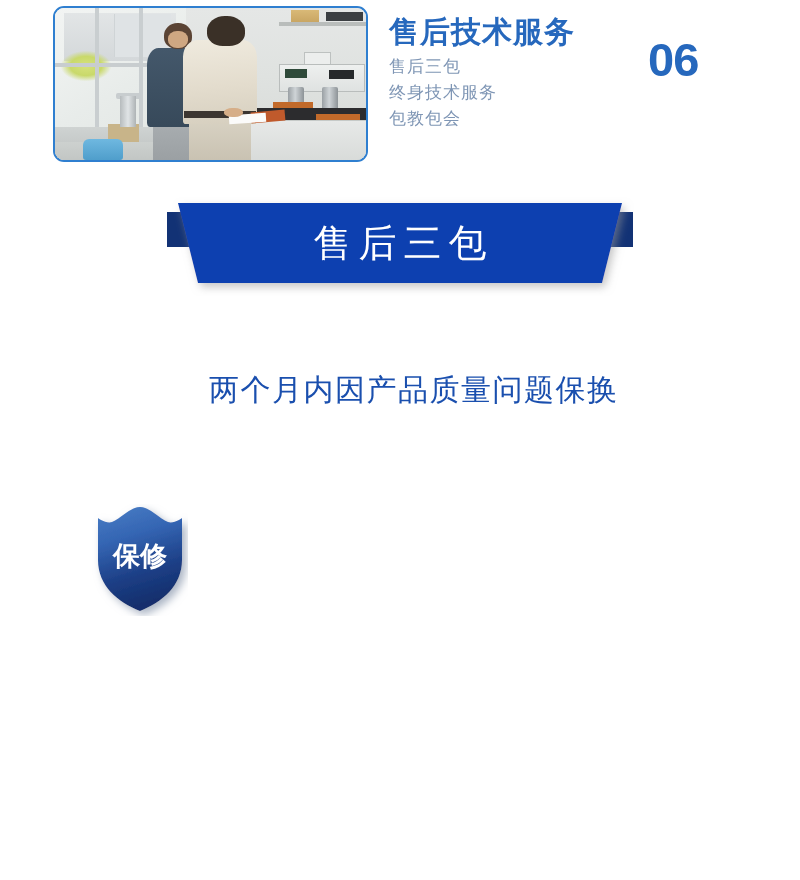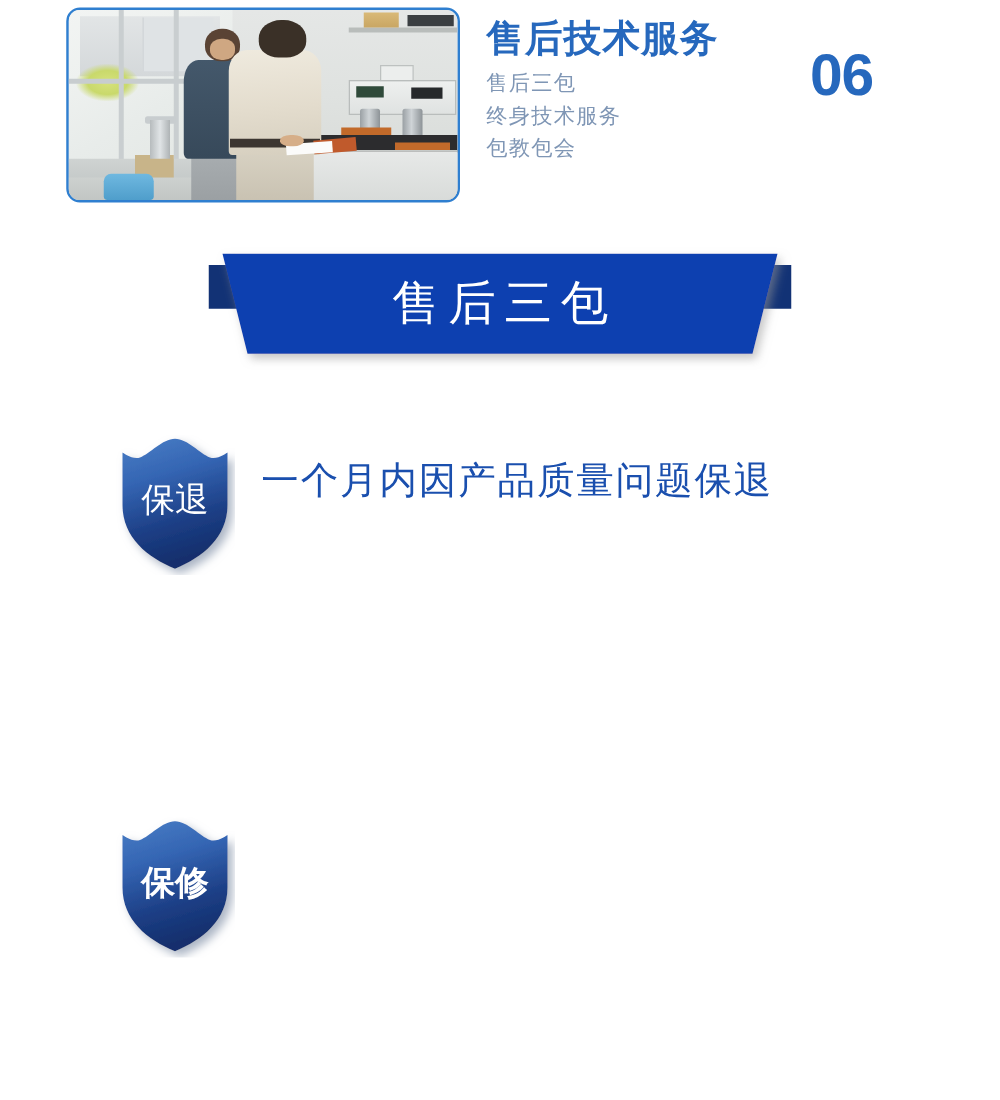--- a/index.html
+++ b/index.html
@@ -388,42 +388,23 @@
 
     <polygon points="604,16 633,16 633,51 604,51" fill="#123275"></polygon>
 
     <polygon points="178,7 622,7 602,87 198,87" fill="#0a41b0" filter="url(#bshadow)"></polygon>
   </svg>
 </div>
 <div class="banner-label">售后三包</div>
 
 <div class="rows">
 
-  <div class="row row-1">
-    <div class="shield">
-      <svg width="96" height="112" viewBox="0 0 96 112">
-        <defs>
-          <linearGradient id="sg1" x1="0" y1="0" x2="0.25" y2="1">
-            <stop offset="0%" stop-color="#4a7ec6"></stop>
-            <stop offset="35%" stop-color="#3465b3"></stop>
-            <stop offset="72%" stop-color="#1d3f86"></stop>
-            <stop offset="100%" stop-color="#122f6d"></stop>
-          </linearGradient>
-          <filter id="shsh1" x="-20%" y="-12%" width="150%" height="140%">
-            <feDropShadow dx="4" dy="4" stdDeviation="4" flood-color="#8e9bb0" flood-opacity="0.75"></feDropShadow>
-          </filter>
-        </defs>
-        <path d="M6,14 C6,14 14,20 20,18 C28,15 38,3 48,3 C58,3 68,15 76,18 C82,20 90,14 90,14 L90,56 C90,82 70,98 48,107 C26,98 6,82 6,56 Z" fill="url(#sg1)" filter="url(#shsh1)"></path>
-      </svg>
-      <div class="shield-label">保退</div>
-    </div>
-    <div class="row-text">一个月内因产品质量问题保退</div>
-  </div>
 
   <div class="row row-2">
+    <div class="row-text">两个月内因产品质量问题保换</div>
   </div>
 
   <div class="row row-3">
     <div class="shield">
       <svg width="96" height="112" viewBox="0 0 96 112">
         <defs>
           <linearGradient id="sg3" x1="0" y1="0" x2="0.25" y2="1">
             <stop offset="0%" stop-color="#4a7ec6"></stop>
             <stop offset="35%" stop-color="#3465b3"></stop>
             <stop offset="72%" stop-color="#1d3f86"></stop>

